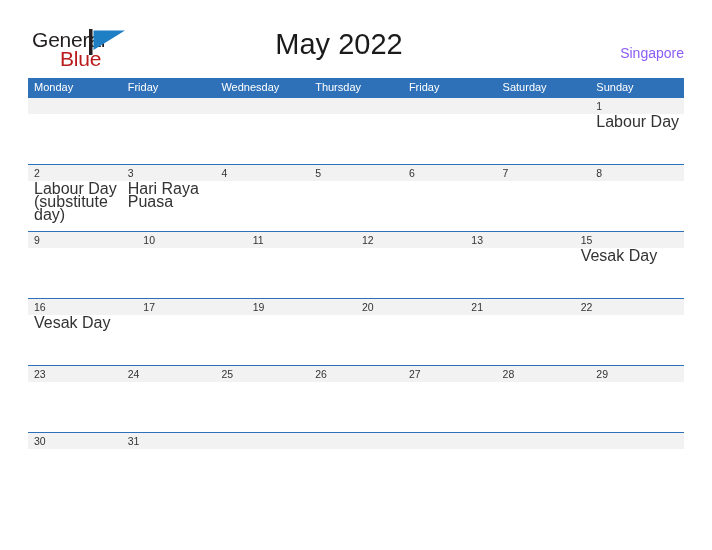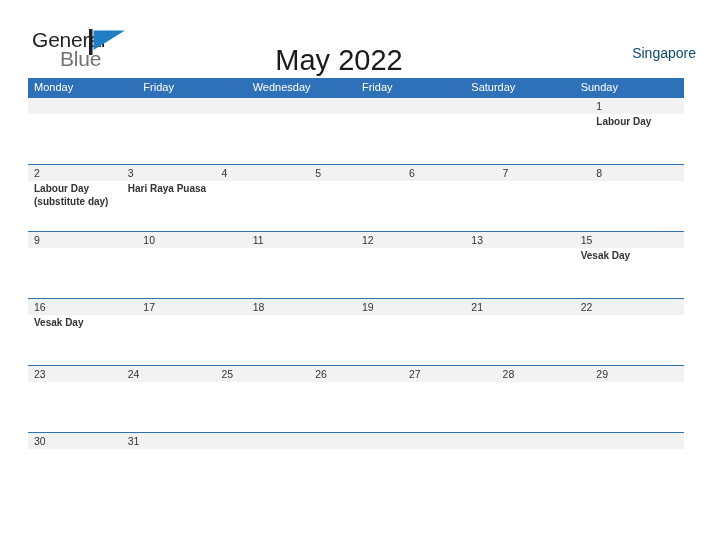--- a/index.html
+++ b/index.html
@@ -46,48 +46,48 @@
     letter-spacing: -0.2px;
     color: #231f20;
     font-family: "Liberation Sans", sans-serif;
   }
   .logo-blue {
     position: absolute;
     left: 28px;
     top: 19px;
     font-size: 21px;
     letter-spacing: -0.2px;
-    color: #737373;
+    color: #b91c1c;
     font-family: "Liberation Sans", sans-serif;
   }
   .logo-flag {
     position: absolute;
     left: 57px;
     top: 1px;
     width: 40px;
     height: 26px;
   }
 
   .cal-title {
     position: absolute;
     left: 0;
-    top: 44px;
+    top: 28px;
     width: 678px;
     text-align: center;
     font-size: 29px;
     color: #1a1a1a;
     font-family: "Liberation Sans", sans-serif;
   }
 
   .cal-region {
     position: absolute;
-    right: 16px;
+    right: 28px;
     top: 45px;
     font-size: 14px;
-    color: #0c4a6e;
+    color: #8b5cf6;
     text-align: right;
   }
 
   
   .calendar {
     position: absolute;
     left: 28px;
     top: 78px;
     width: 656px;
   }
@@ -140,24 +140,23 @@
     top: 1px;
     font-size: 10.5px;
     line-height: 14px;
     color: #333333;
   }
   .day-event {
     position: absolute;
     left: 6px;
     top: 17px;
     right: 3px;
-    font-size: 10px;
+    font-size: 16px;
     line-height: 13px;
     color: #333333;
-    font-weight: bold;
   }
 </style>
 </head>
 <body>
 
 <div class="page">
 
   <div class="header">
 
     <div class="logo">
@@ -176,20 +175,21 @@
     <div class="cal-region">Singapore</div>
 
   </div>
 
   <div class="calendar">
 
     <div class="dow-row">
       <div class="dow-cell">Monday</div>
       <div class="dow-cell">Friday</div>
       <div class="dow-cell">Wednesday</div>
+      <div class="dow-cell">Thursday</div>
       <div class="dow-cell">Friday</div>
       <div class="dow-cell">Saturday</div>
       <div class="dow-cell">Sunday</div>
     </div>
 
     <div class="week-row">
       <div class="cells">
         <div class="day-cell">
           <span class="day-num"></span>
           <span class="day-event"></span>
@@ -287,28 +287,28 @@
       <div class="cells">
         <div class="day-cell">
           <span class="day-num">16</span>
           <span class="day-event">Vesak Day</span>
         </div>
         <div class="day-cell">
           <span class="day-num">17</span>
           <span class="day-event"></span>
         </div>
         <div class="day-cell">
-          <span class="day-num">18</span>
-          <span class="day-event"></span>
-        </div>
-        <div class="day-cell">
           <span class="day-num">19</span>
           <span class="day-event"></span>
         </div>
         <div class="day-cell">
+          <span class="day-num">20</span>
+          <span class="day-event"></span>
+        </div>
+        <div class="day-cell">
           <span class="day-num">21</span>
           <span class="day-event"></span>
         </div>
         <div class="day-cell">
           <span class="day-num">22</span>
           <span class="day-event"></span>
         </div>
       </div>
     </div>
 

